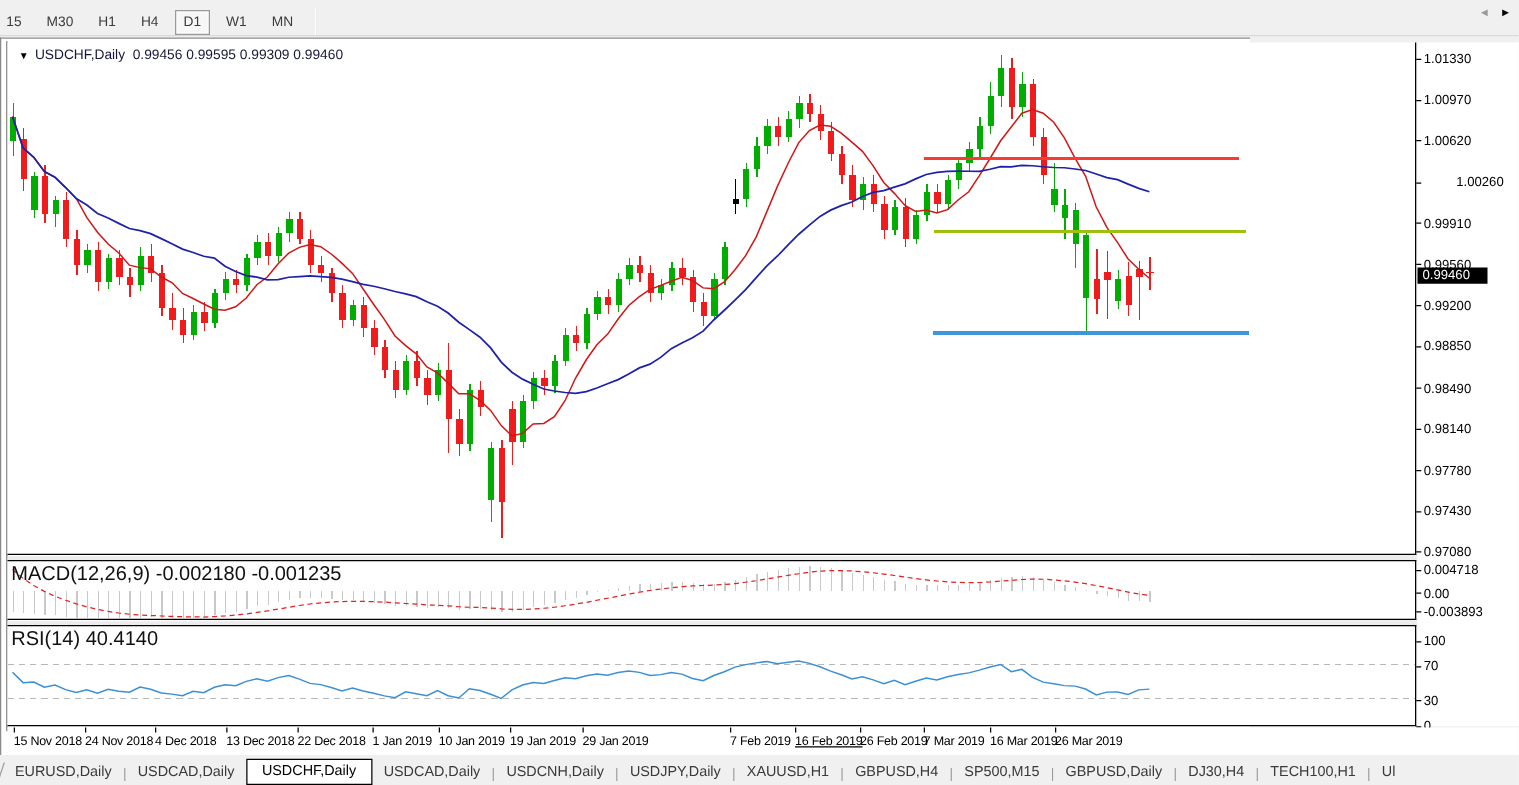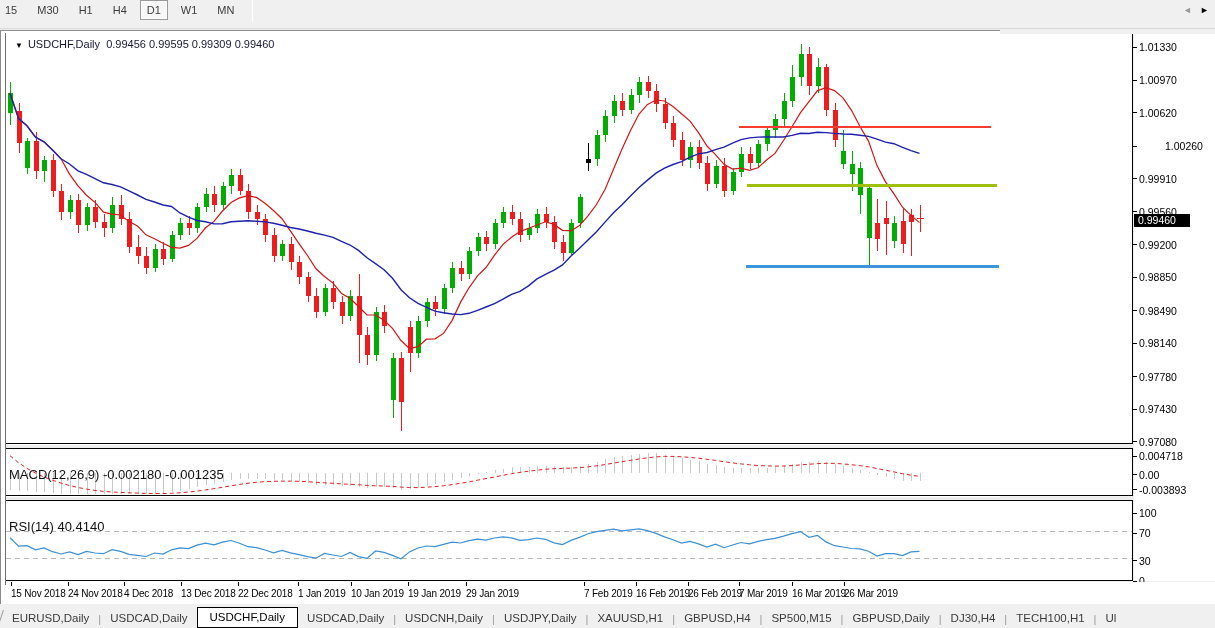--- a/index.html
+++ b/index.html
@@ -2,21 +2,21 @@
 <html><head>
 <meta charset="utf-8">
 <style>
   * { margin:0; padding:0; box-sizing:border-box; }
   html,body { width:1215px; height:628px; overflow:hidden; }
   body { font-family:"Liberation Sans","DejaVu Sans",sans-serif; background:#f0f0f0; position:relative; }
   .screen { position:absolute; left:0; top:0; width:1215px; height:628px; background:#f0f0f0; }
 
   
   .toolbar { position:absolute; left:0; top:0; width:1215px; height:29px; background:#f0f0f0;
-             display:flex; align-items:flex-start; border-bottom:1px solid #d9d9d9; }
+             display:flex; align-items:flex-end; border-bottom:1px solid #d9d9d9; }
   .tf-btn { font-size:11px; color:#3c3c3c; padding:3px 6px; margin:0 3px; border:1px solid transparent; cursor:default; }
   .tf-btn.first { margin-left:-2px; }
   .tf-btn.active { background:#f7f7f7; border:1px solid #9a9a9a; box-shadow:inset 0 0 0 1px #ffffff; }
   .tf-sep { width:1px; height:22px; background:#c4c4c4; border-right:1px solid #ffffff; margin-left:8px; }
 
   
   .window { position:absolute; left:0; top:30px; width:1000px; height:574px; background:#ffffff;
             border-top:1px solid #8a8a8a; border-left:1px solid #8a8a8a; }
   .gutter { position:absolute; left:3px; top:2px; width:2px; height:552px; background:#ffffff; border-right:1px solid #6f6f6f; }
 
@@ -25,21 +25,21 @@
   .pane-main { top:3px;  height:410px; border-bottom:1px solid #000; }
   .pane-macd { top:417px; height:48px; border-top:1px solid #000; border-bottom:1px solid #000; }
   .pane-rsi  { top:469px; height:81px; border-top:1px solid #000; border-bottom:1px solid #000; }
   .splitter  { position:absolute; left:5px; width:1127px; height:3px; background:#ececec; }
 
   svg { position:absolute; left:0; top:0; shape-rendering:crispEdges; }
 
   .chart-title { position:absolute; left:9px; top:4px; font-size:11px; color:#16163a; white-space:pre; }
   .chart-title .tri { font-size:8px; color:#000; margin-right:5px; }
 
-  .pane-label { position:absolute; left:3px; top:18px; font-size:13px; color:#111; white-space:pre; }
+  .pane-label { position:absolute; left:3px; top:2px; font-size:16px; color:#111; white-space:pre; }
 
   
   .axis-col { position:absolute; left:1133px; top:3px; width:82px; height:547px; background:#ffffff; }
   .axis-lbl { position:absolute; left:5px; font-size:10.5px; color:#000; white-space:nowrap; }
   .axis-tick { position:absolute; left:-1px; width:4px; height:1px; background:#000; }
   .price-tag { position:absolute; left:0px; width:56px; height:13px; background:#000; color:#fff;
                font-size:10.5px; line-height:13px; text-align:left; padding-left:4px; }
 
   
   .xaxis { position:absolute; left:5px; top:551px; width:1210px; height:22px; background:#ffffff; }
@@ -488,21 +488,21 @@
         <div class="x-lbl" style="left: 292px;">1 Jan 2019</div>
         <div class="x-tick" style="left: 345px;"></div>
         <div class="x-lbl" style="left: 345px;">10 Jan 2019</div>
         <div class="x-tick" style="left: 402px;"></div>
         <div class="x-lbl" style="left: 402px;">19 Jan 2019</div>
         <div class="x-tick" style="left: 460px;"></div>
         <div class="x-lbl" style="left: 460px;">29 Jan 2019</div>
         <div class="x-tick" style="left: 578px;"></div>
         <div class="x-lbl" style="left: 578px;">7 Feb 2019</div>
         <div class="x-tick" style="left: 630px;"></div>
-        <div class="x-lbl" style="left: 630px;">16 Feb 2019</div>
+        <div class="x-lbl" style="left: 630px; text-decoration: underline;">16 Feb 2019</div>
         <div class="x-tick" style="left: 682px;"></div>
         <div class="x-lbl" style="left: 682px;">26 Feb 2019</div>
         <div class="x-tick" style="left: 733px;"></div>
         <div class="x-lbl" style="left: 733px;">7 Mar 2019</div>
         <div class="x-tick" style="left: 786px;"></div>
         <div class="x-lbl" style="left: 786px;">16 Mar 2019</div>
         <div class="x-tick" style="left: 838px;"></div>
         <div class="x-lbl" style="left: 838px;">26 Mar 2019</div>
       </div>
   </div>

